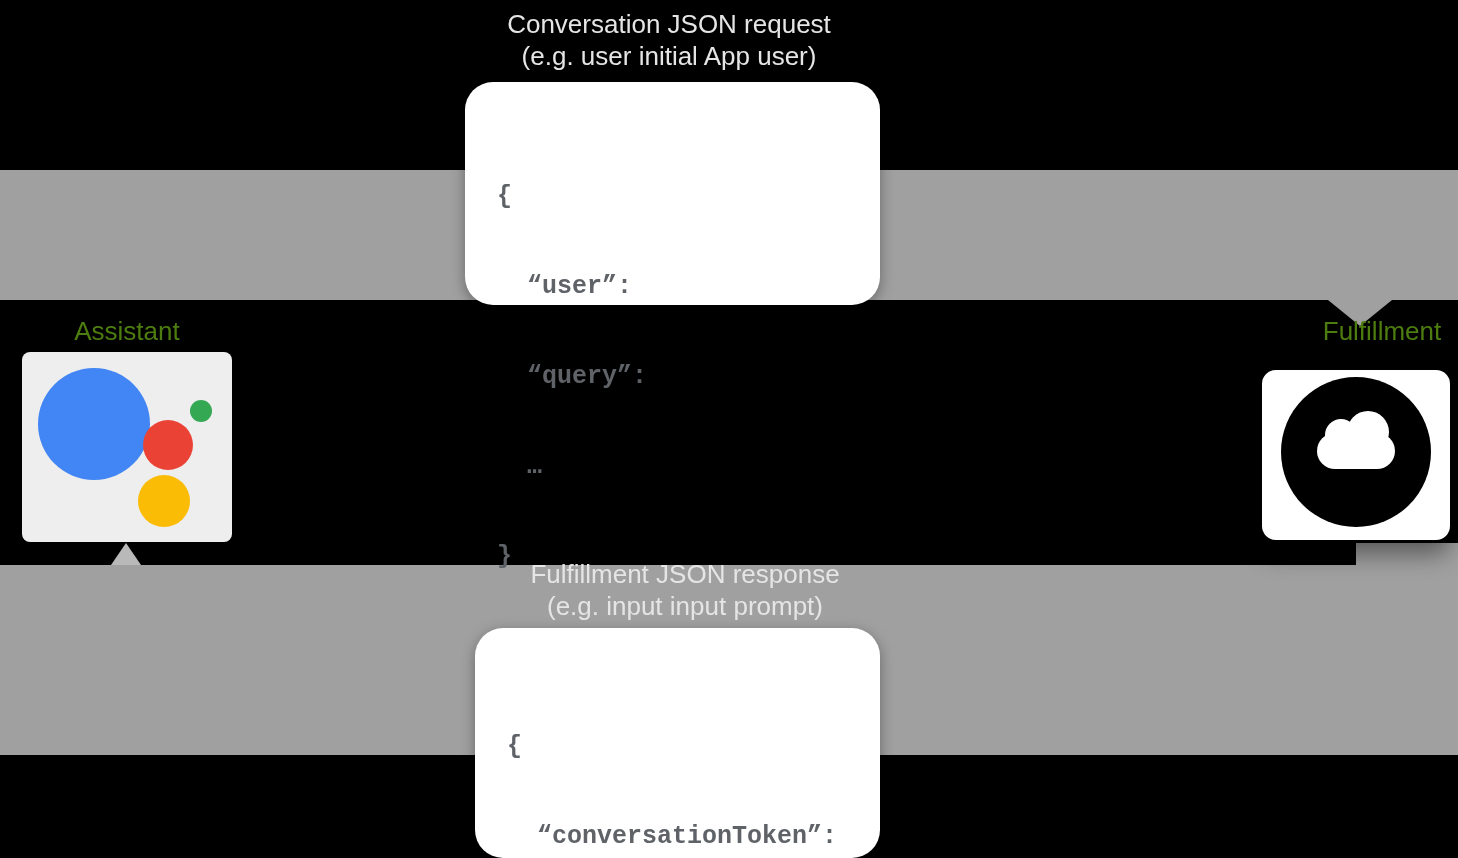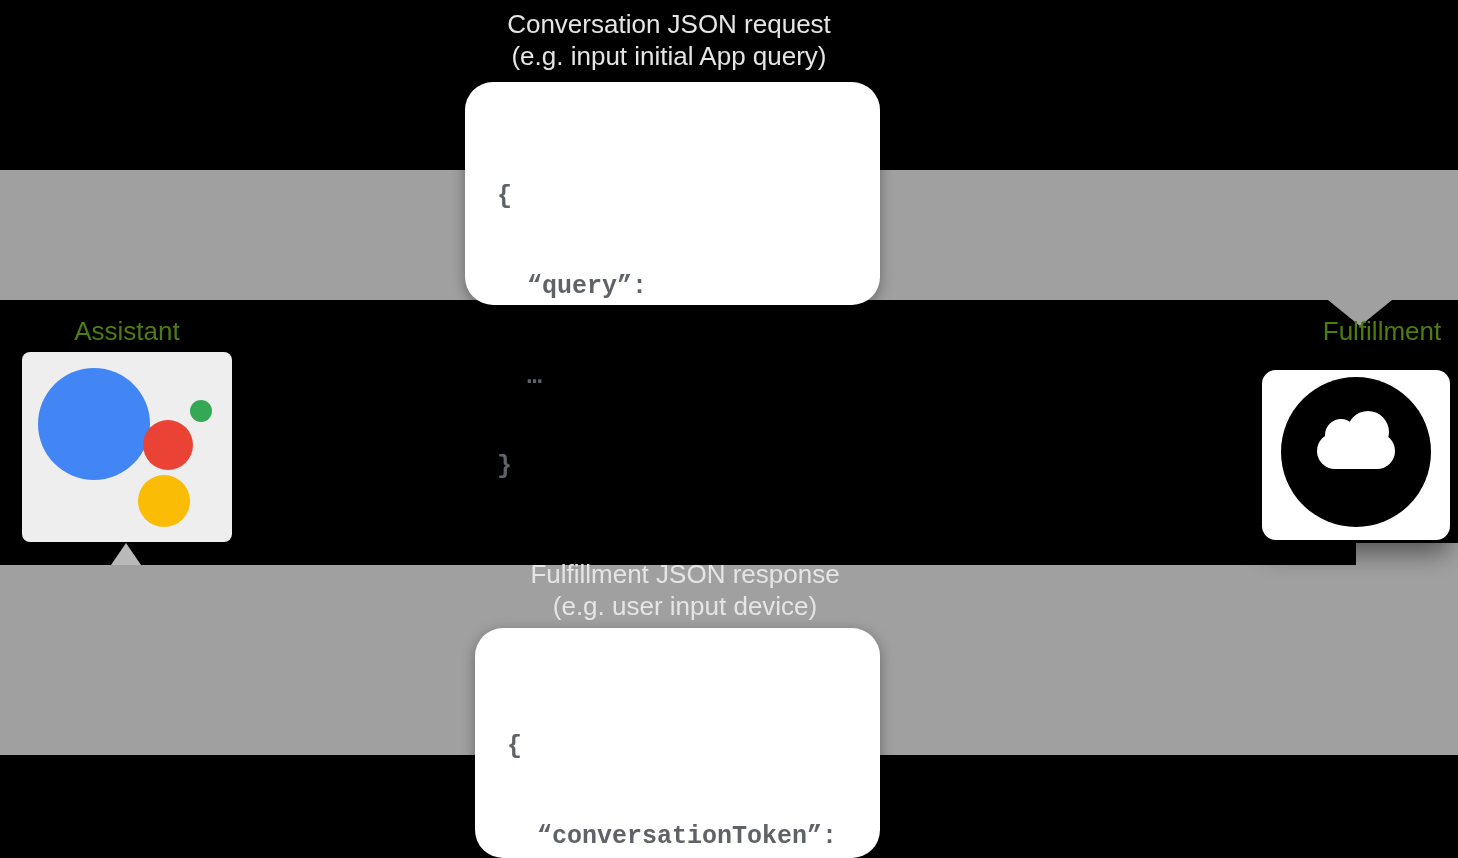--- a/index.html
+++ b/index.html
@@ -50,26 +50,27 @@
 
   <div class="band" style="left:0;top:170px;width:1458px;height:130px;"></div>
   <div class="tri-down" style="left:1328px;top:300px;"></div>
 
   <div class="band" style="left:1356px;top:543px;width:102px;height:212px;"></div>
   <div class="band" style="left:0;top:565px;width:1458px;height:190px;"></div>
   <div class="tri-up" style="left:111px;top:543px;"></div>
 
   <div class="lbl" style="left:419px;top:8px;width:500px;">
     <div>Conversation JSON request</div>
-    <div>(e.g. input initial App query)</div>
+    <div>(e.g. user initial App user)</div>
   </div>
 
   <div class="json-card" style="left:465px;top:82px;width:415px;height:223px;">
     <div class="code">
       <div>{</div>
+      <div>  “user”:</div>
       <div>  “query”:</div>
       <div>  …</div>
       <div>}</div>
     </div>
   </div>
 
   <div class="node-lbl" style="left:22px;top:316px;width:210px;">Assistant</div>
   <div class="node-lbl" style="left:1288px;top:316px;width:188px;">Fulfillment</div>
 
   <div id="assistant-card" class="node-card">
@@ -82,21 +83,21 @@
   </div>
 
   <div id="fulfillment-card" class="node-card">
     <div class="cloud-circle">
       <div class="cloud"></div>
     </div>
   </div>
 
   <div class="lbl" style="left:435px;top:558px;width:500px;z-index:3;">
     <div>Fulfillment JSON response</div>
-    <div>(e.g. user input device)</div>
+    <div>(e.g. input input prompt)</div>
   </div>
 
   <div class="json-card" style="left:475px;top:628px;width:405px;height:230px;">
     <div class="code" style="top:44px;">
       <div>{</div>
       <div>  “conversationToken”:</div>
       
       
       
     </div>

